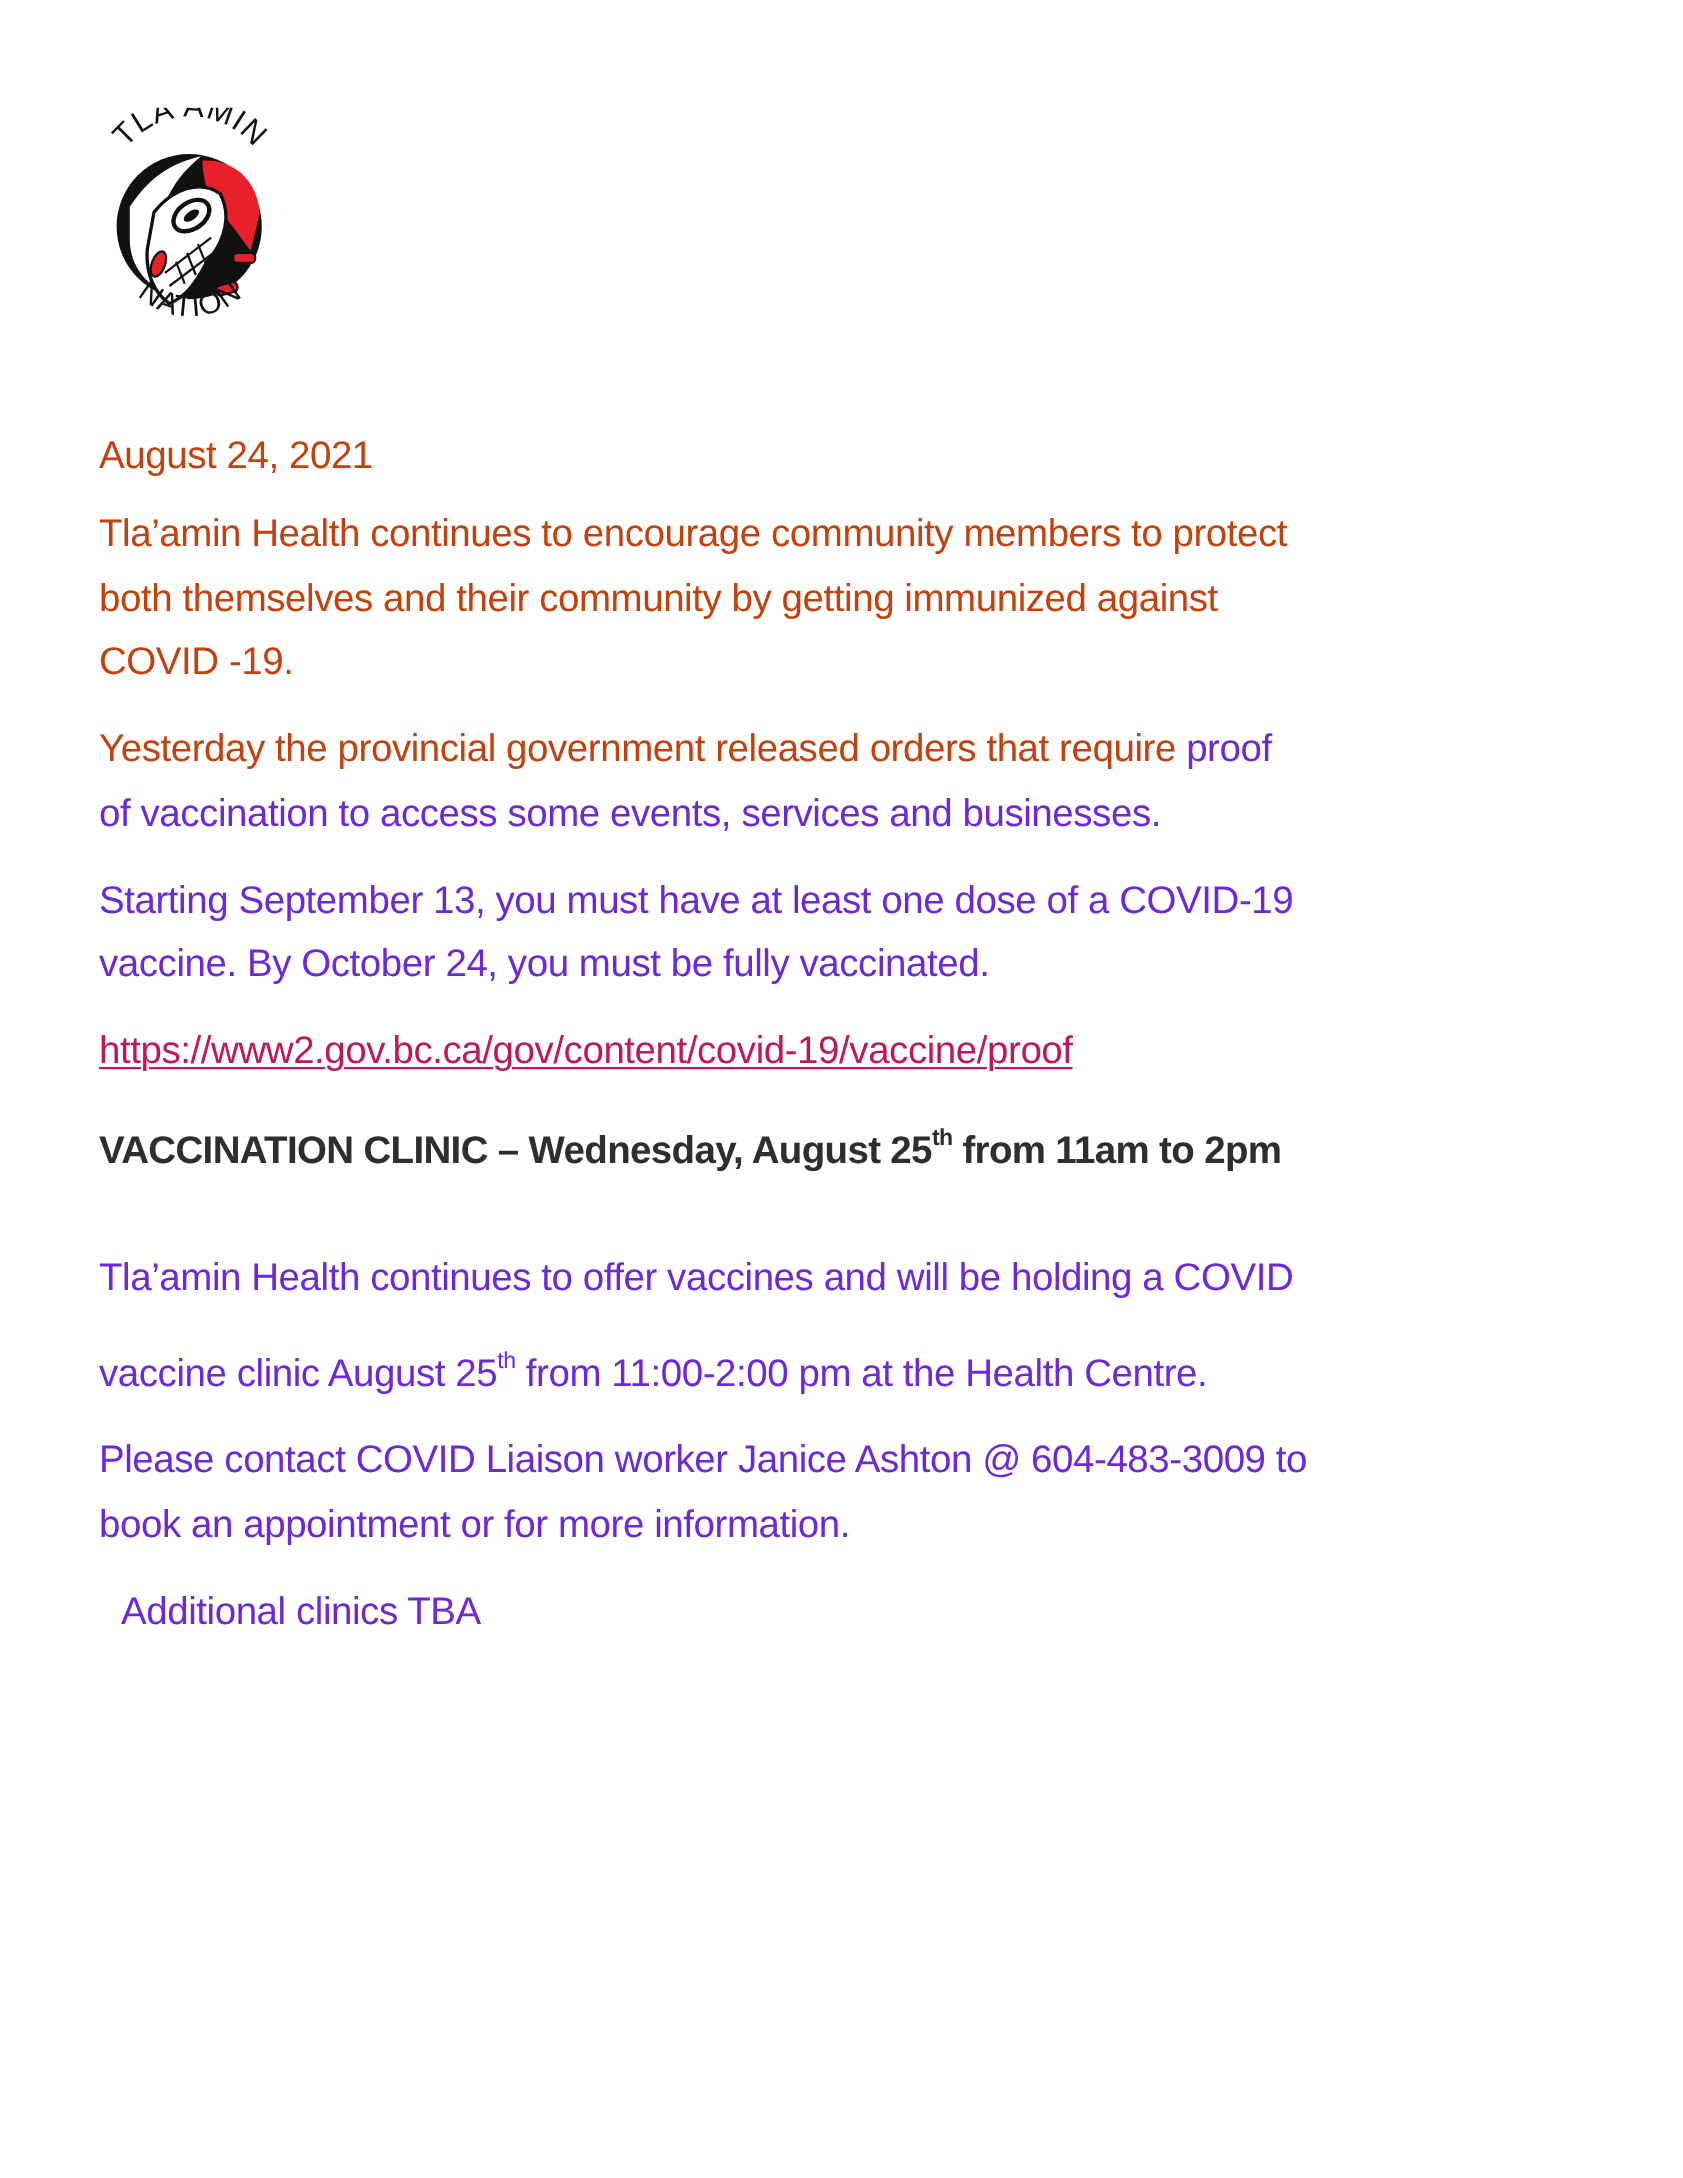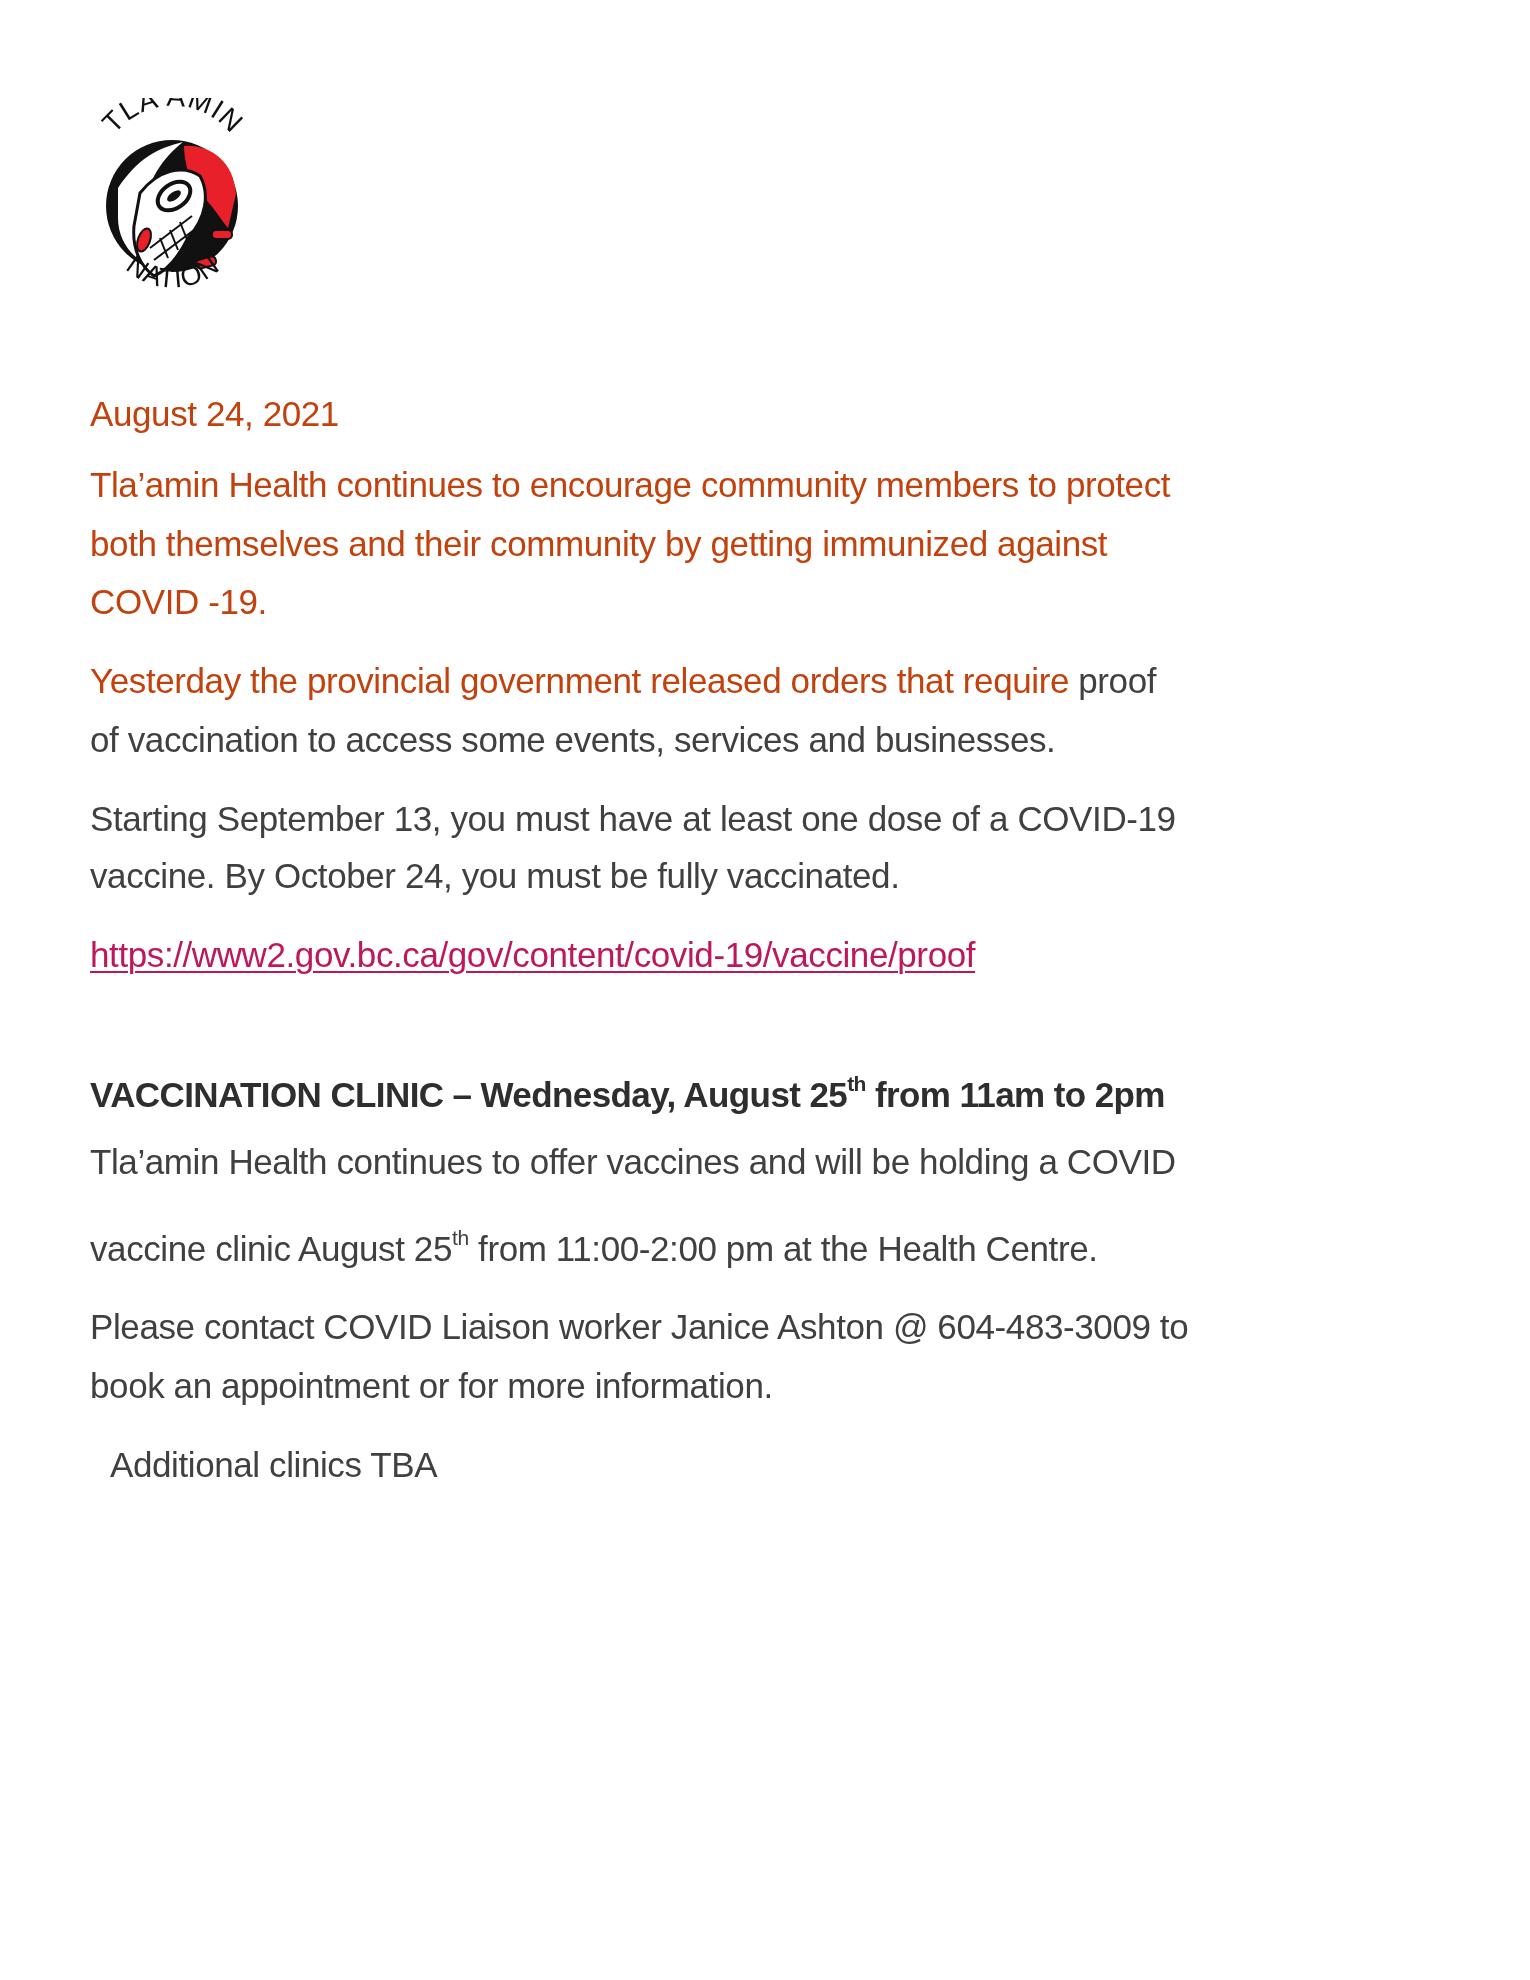--- a/index.html
+++ b/index.html
@@ -2,21 +2,21 @@
 <html><head>
 <meta charset="utf-8">
 <style>
   html, body { margin: 0; padding: 0; background: #ffffff; }
   body { width: 1530px; height: 1980px; position: relative; overflow: hidden;
          font-family: "Liberation Sans", sans-serif; color: #111111; }
   .logo { position: absolute; left: 88px; top: 98px; width: 170px; height: 200px; }
   .line { position: absolute; left: 90px; white-space: nowrap; font-size: 35px;
           letter-spacing: -0.4px; line-height: 44px; }
   .dark { color: #c2410c; }
-  .gray { color: #404040; }
+  .gray { color: #6d28d9; }
   .link { color: #be185d; text-decoration: underline; text-underline-offset: 4px; text-decoration-thickness: 2px; }
   .bold { font-weight: bold; color: #2e2e2e; letter-spacing: -0.6px; }
   sup { font-size: 21px; line-height: 0; position: relative; top: -3px; }
 </style>
 </head>
 <body>
 
 <div class="logo">
   <svg width="170" height="200" viewBox="0 0 170 200">
     <defs>
@@ -67,21 +67,21 @@
   <div class="line gray" style="top:718px;">of vaccination to access some events, services and businesses.</div>
 </div>
 
 <div>
   <div class="line gray" style="top:797px;">Starting September 13, you must have at least one dose of a COVID-19</div>
   <div class="line gray" style="top:854px;">vaccine. By October 24, you must be fully vaccinated.</div>
 </div>
 
 <a class="line link" style="top:933px;">https://www2.gov.bc.ca/gov/content/covid-19/vaccine/proof</a>
 
-<div class="line bold" style="top:1073px;text-align:right;"><span>VACCINATION CLINIC – Wednesday, August 25</span><sup>th</sup><span> from 11am to 2pm</span></div>
+<div class="line bold" style="top:1024px;text-align:right;"><span>VACCINATION CLINIC – Wednesday, August 25</span><sup>th</sup><span> from 11am to 2pm</span></div>
 
 <div>
   <div class="line gray" style="top:1140px;">Tla’amin Health continues to offer vaccines and will be holding a COVID</div>
   <div class="line gray" style="top:1227px;"><span>vaccine clinic August 25</span><sup>th</sup><span> from 11:00-2:00 pm at the Health Centre.</span></div>
 </div>
 
 <div>
   <div class="line gray" style="top:1305px;">Please contact COVID Liaison worker Janice Ashton @ 604-483-3009 to</div>
   <div class="line gray" style="top:1364px;">book an appointment or for more information.</div>
 </div>

